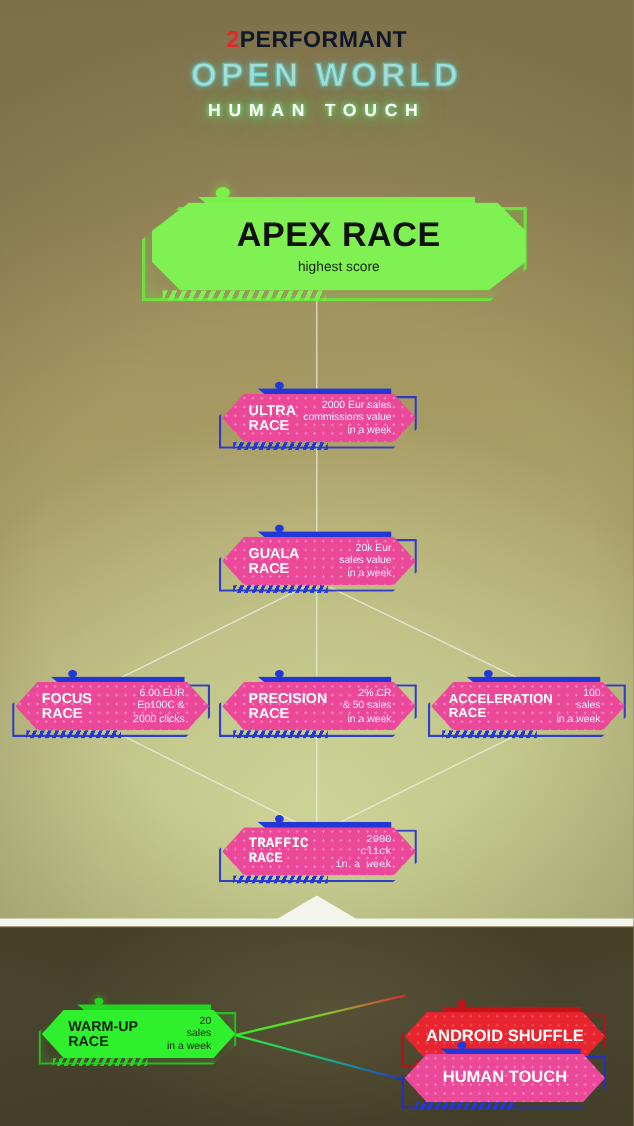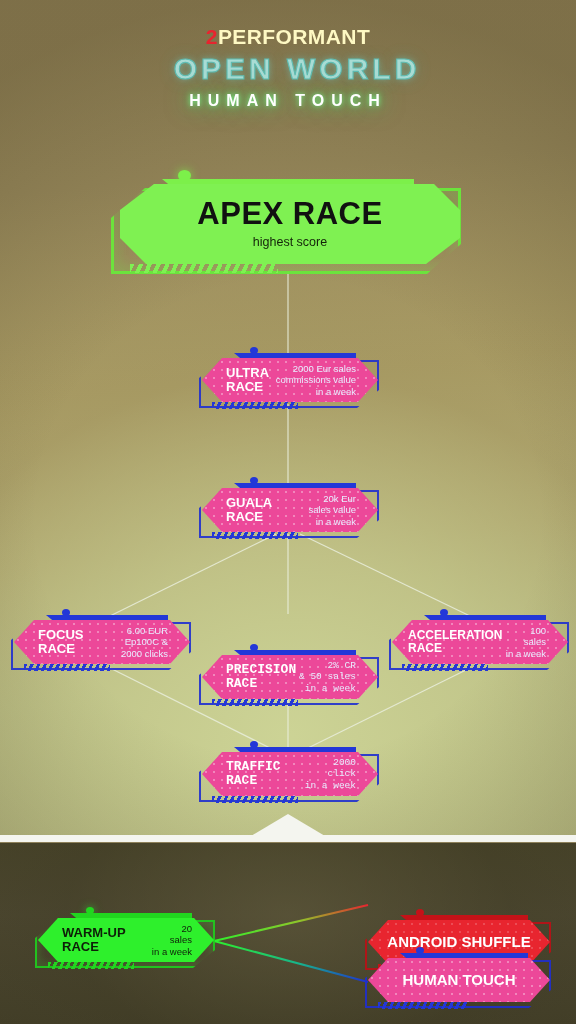--- a/index.html
+++ b/index.html
@@ -34,40 +34,40 @@
   .div-tri{
     position:absolute;left:50%;top:814px;transform:translateX(-50%);
     width:0;height:0;border-left:37px solid transparent;border-right:37px solid transparent;
     border-bottom:22px solid #f4f5ef;
   }
 
   
   .header{position:absolute;left:0;top:26px;width:576px;text-align:center;}
   .brand{font-size:21px;font-weight:bold;letter-spacing:.4px;line-height:1;}
   .brand .b2{color:#e8252f;}
-  .brand .bw{color:#fef9c3;}
+  .brand .bw{color:#0f172a;}
   .openworld{
     margin-top:7px;font-size:30px;font-weight:bold;letter-spacing:4px;line-height:1;
     color:#a9dcd4;
     -webkit-text-stroke:1.1px #5fbcb2;
     text-shadow:0 0 6px rgba(110,210,200,.55),0 0 16px rgba(90,190,180,.35);
     font-stretch:expanded;
     padding-left:18px;
   }
   .humantouch{
     margin-top:9px;font-size:16px;font-weight:bold;letter-spacing:7px;line-height:1;color:#ffffff;
     text-shadow:0 0 5px #79f08a,0 0 13px #4ddc6a,0 0 26px rgba(60,220,100,.55);
   }
 
   
   #links{position:absolute;left:0;top:0;width:576px;height:1024px;}
 
   
   .apex{
-    position:absolute;left:116px;top:184px;width:344px;height:86px;
+    position:absolute;left:134px;top:184px;width:344px;height:86px;
   }
   .apex .topbar{
     position:absolute;left:46px;top:-5px;width:252px;height:13px;background:#7cf04a;
     clip-path:polygon(0 0,100% 0,100% 100%,16px 100%);
     box-shadow:0 0 10px rgba(124,240,74,.65);
   }
   .apex .dot{
     position:absolute;left:62px;top:-14px;width:13px;height:11px;border-radius:50%;
     background:#7cf04a;box-shadow:0 0 10px rgba(124,240,74,.75);
   }
@@ -251,21 +251,21 @@
       <div class="nb-dots"></div>
       <div class="nb-name">FOCUS
 RACE</div>
       <div class="nb-val">6.00 EUR
 Ep100C &amp;
 2000 clicks</div>
     </div>
     <div class="nb-hatch" style="width:86px;"></div>
   </div>
 
-  <div class="node n-blue" style="left:202px;top:655px;width:176px;font-family:Liberation Mono, monospace;">
+  <div class="node n-blue" style="left:202px;top:620px;width:176px;">
     <div class="nb-dot" style="left:48px;"></div>
     <div class="nb-top" style="width:122px;"></div>
     <div class="nb-outline" style="width:176px;"></div>
     <div class="nb-body" style="width:176px;">
       <div class="nb-dots"></div>
       <div class="nb-name">PRECISION
 RACE</div>
       <div class="nb-val">2% CR
 &amp; 50 sales
 in a week</div>

